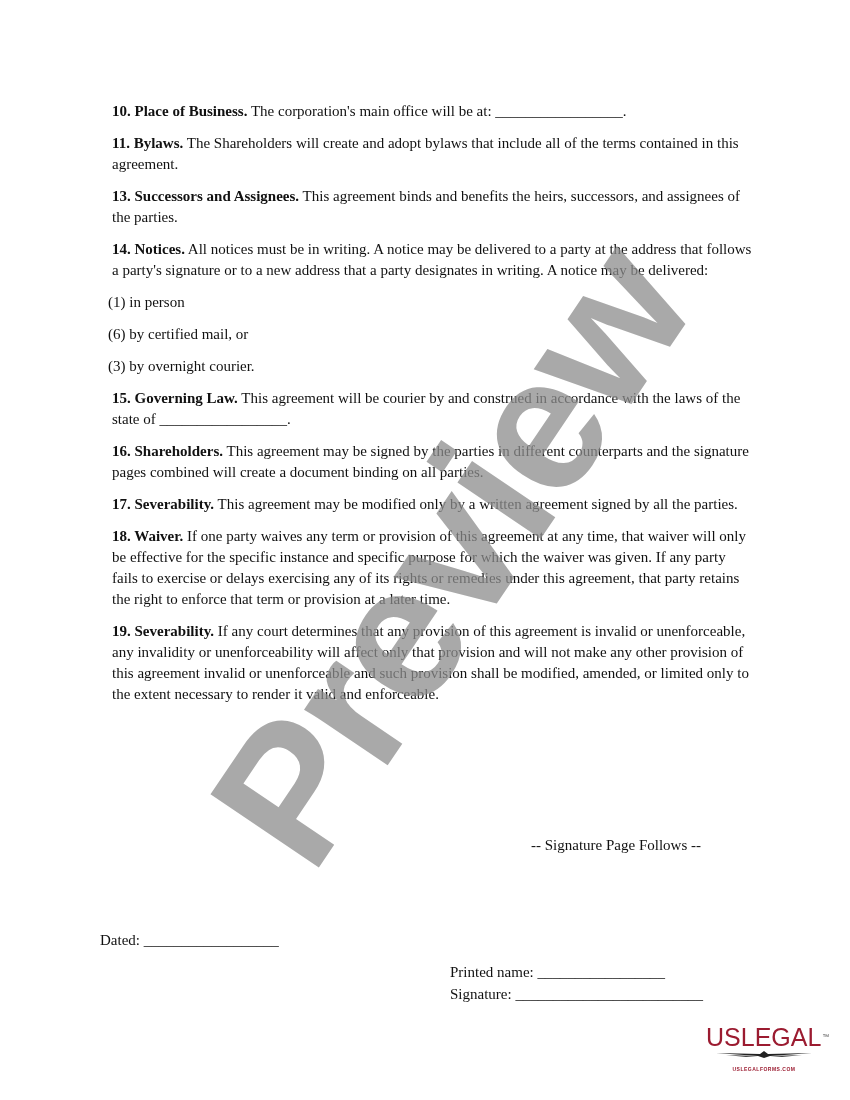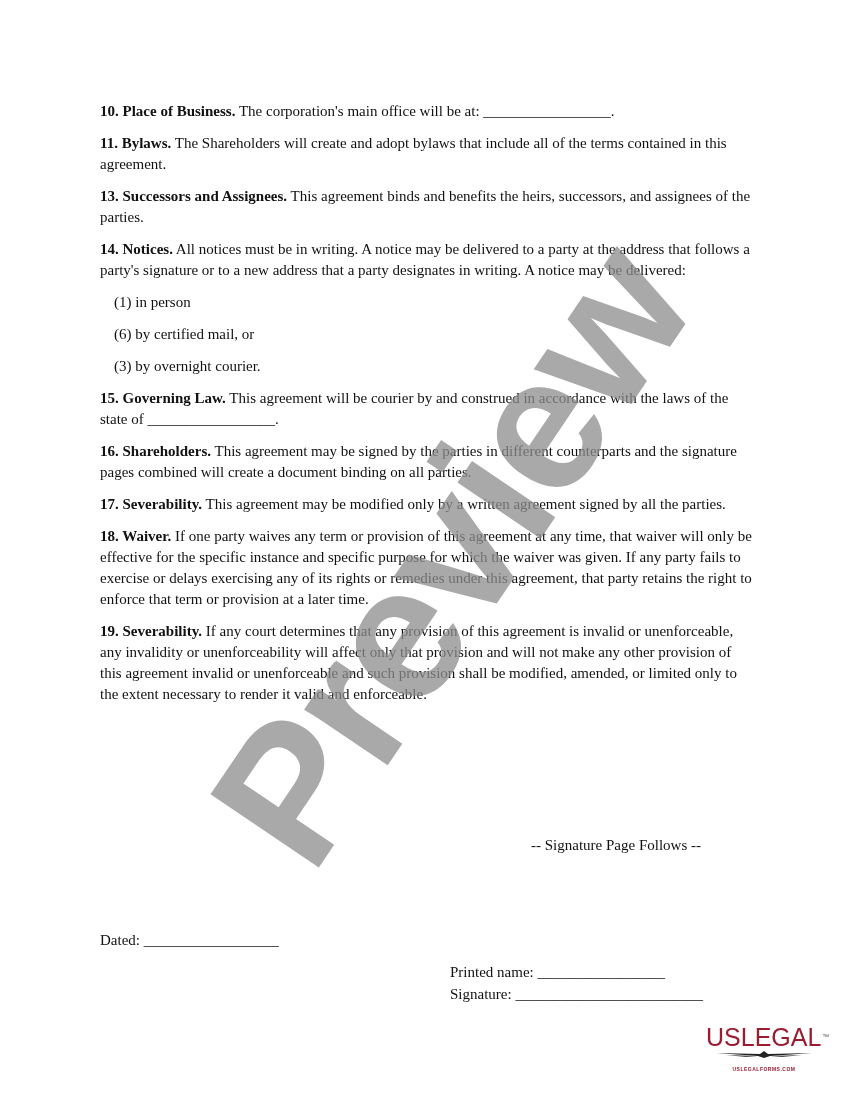--- a/index.html
+++ b/index.html
@@ -3,23 +3,23 @@
 <meta charset="utf-8">
 <style>
   html, body { margin: 0; padding: 0; background: #ffffff; }
   body { width: 850px; height: 1100px; position: relative; overflow: hidden; }
   .page {
     position: absolute; left: 0; top: 0; width: 850px; height: 1100px;
     font-family: "Liberation Serif", serif; font-size: 15px; color: #111;
     line-height: 21px;
   }
   .content { position: absolute; left: 100px; top: 101px; width: 655px; }
-  .para { margin: 0 0 11px 0; }
+  .para { margin: 0 0 11px 12px; }
   .para b { font-weight: bold; }
-  .list-item { margin: 0 0 11px 14px; }
+  .list-item { margin: 0 0 11px 8px; }
   .sigfollows { position: absolute; left: 0; top: 835px; width: 688px; text-align: right; padding-left: 13px; }
   .sig-dated { position: absolute; left: 100px; top: 930px; }
   .sig-signature { position: absolute; left: 450px; top: 984px; }
   .sig-printed { position: absolute; left: 450px; top: 962px; }
   .watermark {
     position: absolute; left: 450px; top: 555px;
     transform: translate(-50%, -50%) rotate(-56deg);
     font-family: "Liberation Sans", sans-serif; font-weight: bold;
     font-size: 190px; line-height: 1; color: rgba(140,140,140,0.75);
     white-space: nowrap; pointer-events: none; letter-spacing: -4px;

